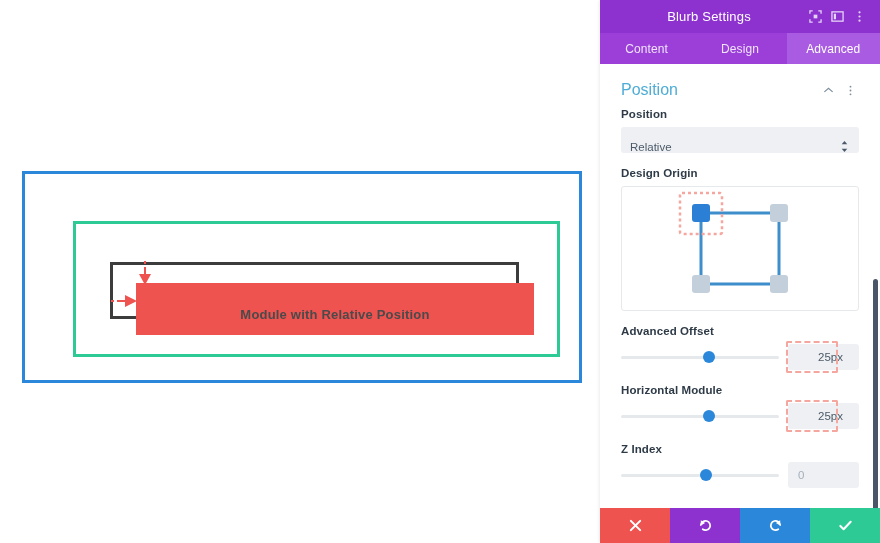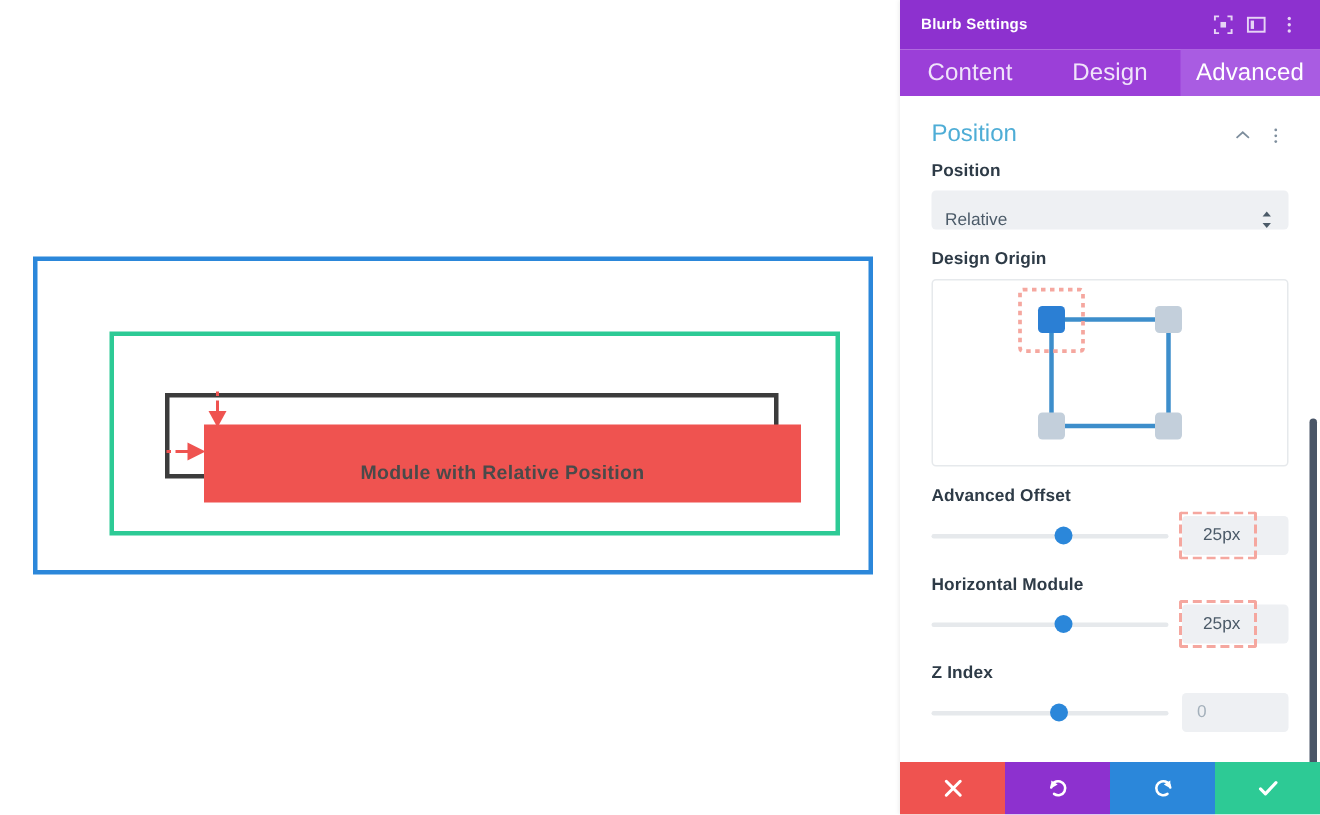--- a/index.html
+++ b/index.html
@@ -57,34 +57,34 @@
     background: #ffffff;
     display: flex; flex-direction: column;
     box-shadow: -1px 0 3px rgba(0,0,0,.08);
   }
   #panel-header {
     height: 33px; background: #8d31cf;
     display: flex; align-items: center;
     padding: 0 10px 0 14px; flex: 0 0 auto;
   }
   #panel-title {
-    color: #ffffff; font-size: 10px; font-weight: 700;
-    flex: 1 1 auto; letter-spacing: .2px;
+    color: #ffffff; font-size: 13px; font-weight: 400;
+    flex: 1 1 auto; letter-spacing: .2px; text-align: center;
   }
   .hdr-icon {
     width: 22px; height: 22px; display: flex;
     align-items: center; justify-content: center;
     color: #e6d4f5; cursor: pointer;
   }
   #panel-tabs {
     height: 31px; background: #9b3fd8; display: flex; flex: 0 0 auto;
   }
   .tab {
     flex: 1 1 0; display: flex; align-items: center; justify-content: center;
-    color: #f0e4fa; font-size: 16px; cursor: pointer;
+    color: #f0e4fa; font-size: 12px; cursor: pointer;
     letter-spacing: .1px;
   }
   .tab.active { background: #a95ce2; color: #ffffff; }
 
   #panel-body {
     flex: 1 1 auto; overflow: hidden; position: relative;
     background: #ffffff; padding: 0 21px;
   }
   #toggle-head {
     display: flex; align-items: center; height: 44px; padding-top: 8px;
@@ -134,21 +134,21 @@
   .slider-thumb {
     position: absolute; width: 12px; height: 12px; border-radius: 50%;
     background: #2b87da; top: 3px;
   }
   .value-field {
     position: relative; width: 71px; height: 26px;
     background: #eef0f3; border-radius: 3px; flex: 0 0 auto;
   }
   .value-text {
     position: absolute; left: 0; top: 0; width: 100%; height: 100%;
-    display: flex; align-items: center; padding-left: 14px;
+    display: flex; align-items: center; padding-left: 30px;
     font-size: 11.5px; color: #4b5a68;
   }
   .value-text.placeholder { color: #a4b0bb; padding-left: 10px; }
   .dashed-hl {
     position: absolute; left: -2px; top: -3px;
     width: 52px; height: 32px;
     border: 2px dashed #f5a79f; border-radius: 2px;
     pointer-events: none;
   }
 

